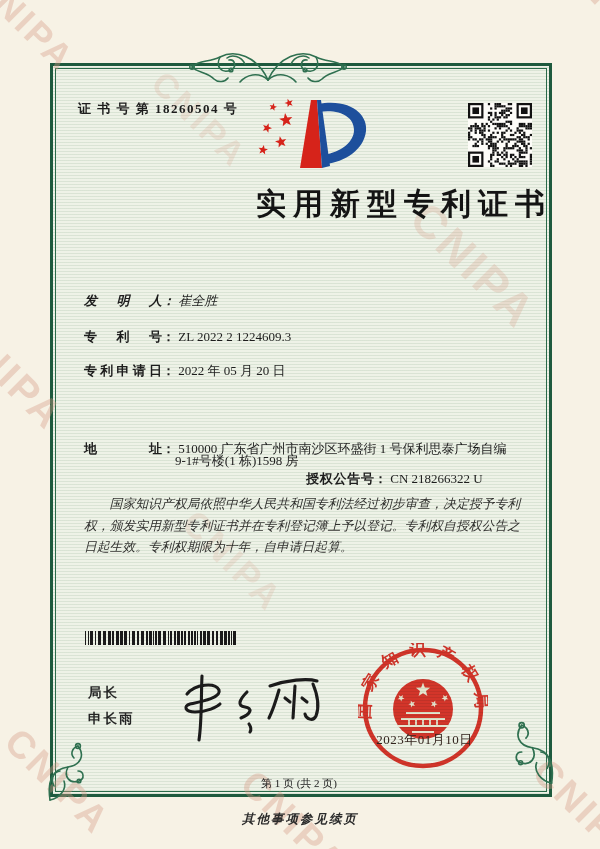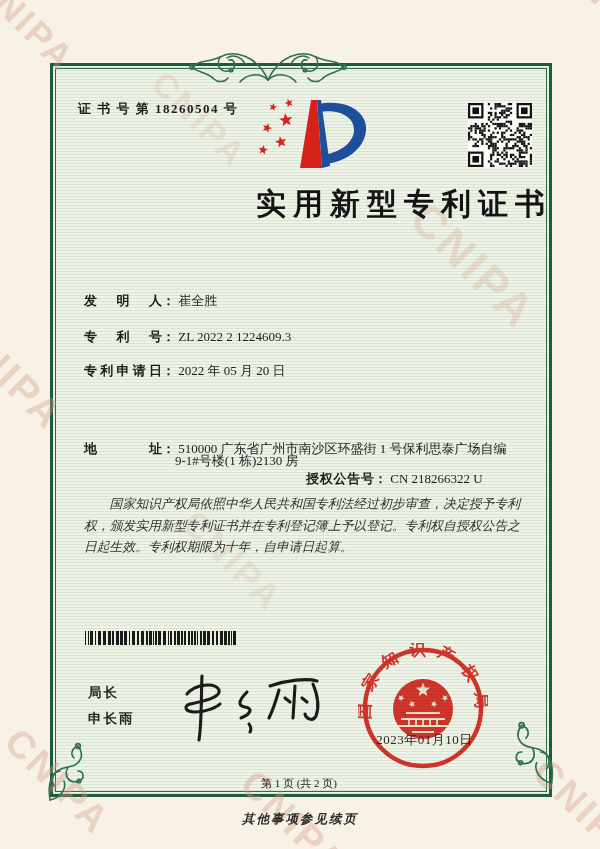--- a/index.html
+++ b/index.html
@@ -394,37 +394,37 @@
       <rect x="22" y="0" width="7" height="7" fill="#111"></rect>
       <rect x="23" y="1" width="5" height="5" fill="#fdfcf8"></rect>
       <rect x="24" y="2" width="3" height="3" fill="#111"></rect>
       <rect x="0" y="22" width="7" height="7" fill="#111"></rect>
       <rect x="1" y="23" width="5" height="5" fill="#fdfcf8"></rect>
       <rect x="2" y="24" width="3" height="3" fill="#111"></rect>
     </svg>
 
   <div class="title">实用新型专利证书</div>
 
-  <div class="row" style="top:291px;">
+  <div class="row" style="top:291px;font-style:italic;">
     <span class="lab">发　明　人</span><span class="col">：</span>
     <span class="val">崔全胜</span>
   </div>
   <div class="row" style="top:327px;">
     <span class="lab">专　利　号</span><span class="col">：</span>
     <span class="val">ZL 2022 2 1224609.3</span>
   </div>
   <div class="row" style="top:361px;">
     <span class="lab">专利申请日</span><span class="col">：</span>
     <span class="val">2022 年 05 月 20 日</span>
   </div>
   <div class="row" style="top:439px;">
     <span class="lab">地　　　址</span><span class="col">：</span>
     <span class="val">510000 广东省广州市南沙区环盛街 1 号保利思泰广场自编</span>
   </div>
-  <div class="addr2" style="top:452px;">9-1#号楼(1 栋)2130 房</div>
+  <div class="addr2" style="top:452px;">9-1#号楼(1 栋)1598 房</div>
   <div class="row" style="top:469px;left:306px;">
     <span class="lab" style="width:68px;">授权公告号</span><span class="col">：</span>
     <span class="val">CN 218266322 U</span>
   </div>
 
   <div class="paras">
     <p>国家知识产权局依照中华人民共和国专利法经过初步审查，决定授予专利权，颁发实用新型专利证书并在专利登记簿上予以登记。专利权自授权公告之日起生效。专利权期限为十年，自申请日起算。</p>
   </div>
 
   <div id="barcode" class="barcode">

